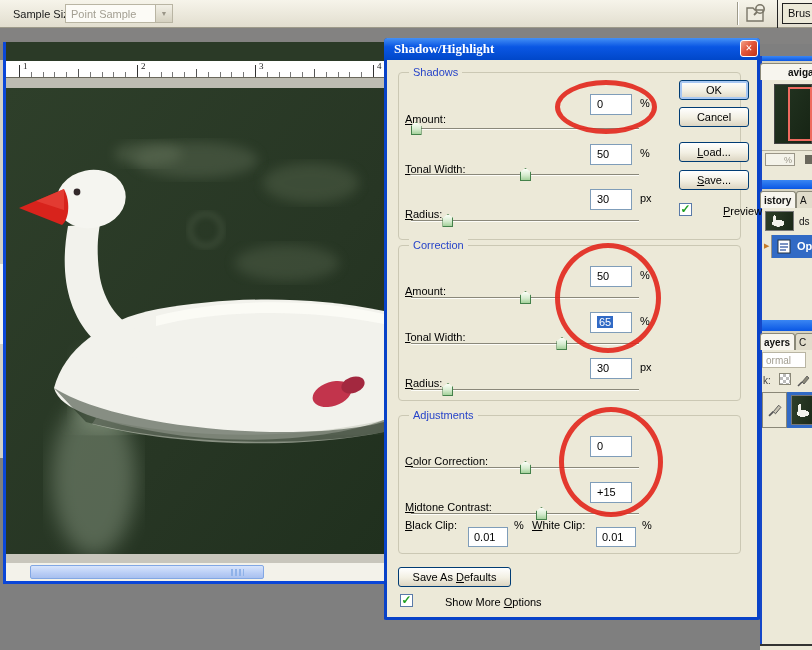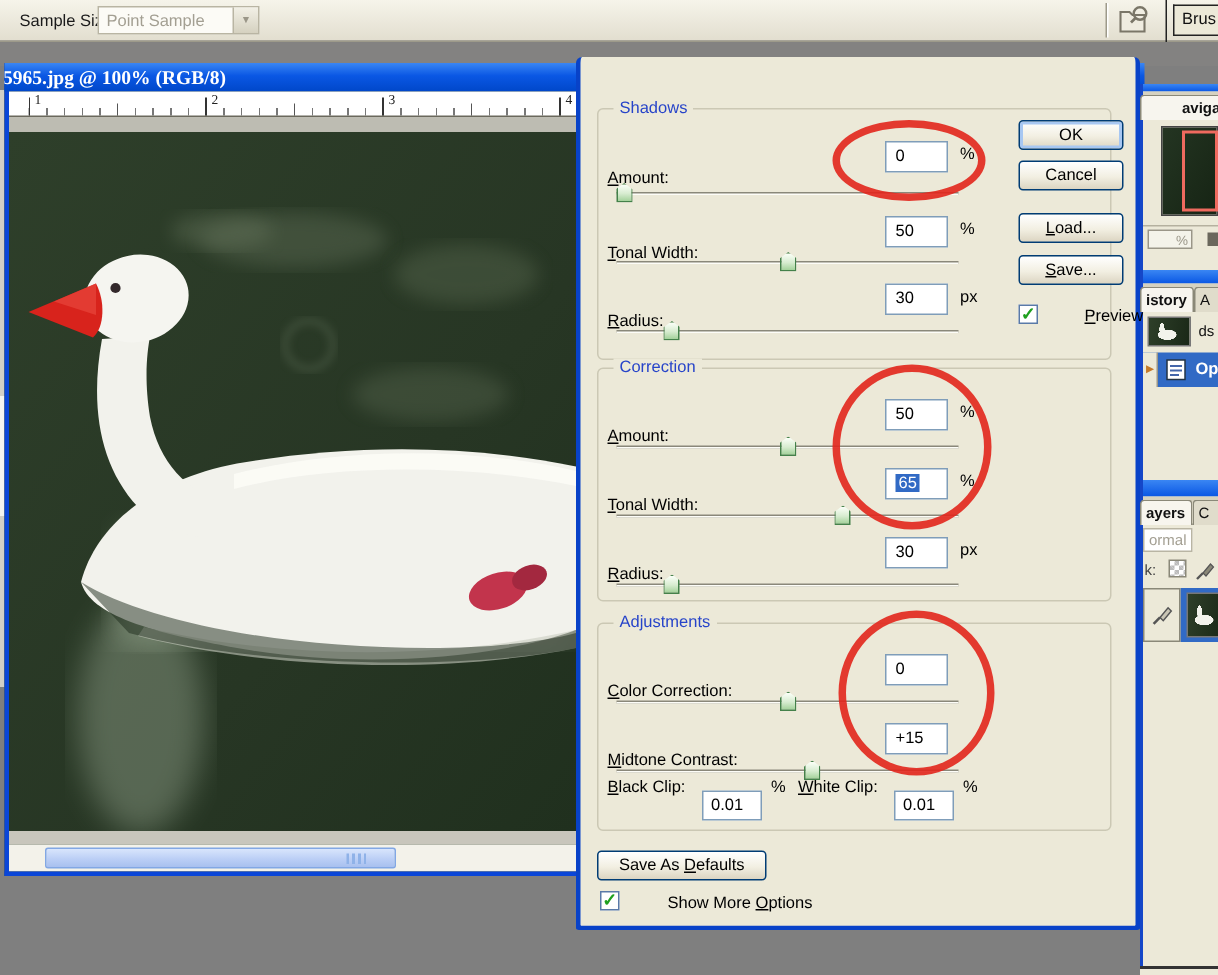--- a/index.html
+++ b/index.html
@@ -110,21 +110,21 @@
   #nav-zoomfield { position:absolute; left:3px; top:2px; width:30px; height:13px; background:#f4f3ea;
     border:1px solid #9a9688; font-size:9px; color:#9a9688; text-align:right; padding:1px 2px 0 0; }
   #nav-slider-icon { position:absolute; right:2px; top:4px; width:7px; height:9px; background:#6a675c; }
   .hist-row { position:relative; height:27px; }
   .hist-row .ht { position:absolute; left:3px; top:3px; width:29px; height:20px; }
   .hist-row .hl { position:absolute; left:37px; top:8px; font-size:10px; color:#111; }
   .hist-row.sel { height:23px; background:#316ac5; }
   .hist-arrow { position:absolute; left:0; top:0; width:10px; height:23px; background:#ece9d8;
     border-right:1px solid #9a9688; color:#c47a2a; font-size:7px; padding:7px 0 0 2px; }
   .hist-row.sel .hl { left:35px; top:5px; color:#fff; font-weight:bold; font-size:11px; }
-  #layers-blend { position:absolute; left:0px; top:2px; width:33px; height:16px; background:#fff;
+  #layers-blend { position:absolute; left:0px; top:2px; width:44px; height:16px; background:#fff;
     border:1px solid #b9b5a3; font-size:10px; color:#a39f92; padding:2px 0 0 3px; }
   #layers-lockrow { position:relative; height:20px; }
   #lock-label { position:absolute; left:1px; top:5px; font-size:10px; color:#444; }
   #lock-checker { position:absolute; left:17px; top:3px; width:12px; height:12px; border:1px solid #8a8878;
     background-image:linear-gradient(45deg,#bbb 25%,transparent 25%,transparent 75%,#bbb 75%),
       linear-gradient(45deg,#bbb 25%,#fff 25%,#fff 75%,#bbb 75%);
     background-size:6px 6px; background-position:0 0,3px 3px; }
   .brush-svg { display:block; }
   #layer-row { position:relative; height:36px; background:#316ac5; margin-top:2px; }
   #layer-brush-box { position:absolute; left:0; top:0; width:25px; height:36px; background:#ece9d8;
@@ -154,21 +154,20 @@
       <circle cx="16" cy="7" r="4.2" fill="none" stroke="#7a7668" stroke-width="1.6"></circle>
       <line x1="13" y1="10" x2="10" y2="13" stroke="#7a7668" stroke-width="1.8"></line>
     </svg>
   </div>
   <div id="palette-well">
     <div id="brushes-tab">Brus</div>
   </div>
 </div>
 
 <div class="abs" id="doc-window">
-  <div id="doc-titlebar">5965.jpg @ 100% (RGB/8)</div>
   <div id="ruler">
     <span style="left:17px">1</span>
     <span style="left:135px">2</span>
     <span style="left:253px">3</span>
     <span style="left:371px">4</span>
   </div>
   <div id="pasteboard-top"></div>
   <div id="canvas">
     <svg width="378" height="466" viewBox="0 0 378 466">
       <defs>
@@ -290,20 +289,24 @@
         <path d="M5,9 L10,3 L12,5 L7,11 Z" fill="#c9c5b4" stroke="#555" stroke-width="0.9"></path>
       </svg>
     </div>
     <div id="layer-thumb" class="mini-thumb"></div>
   </div>
 </div>
 <div class="abs" id="layers-bottom-line"></div>
 <div class="abs" id="layers-below"></div>
 
 <div class="abs" id="dialog">
+  <div id="dlg-titlebar">
+    <span>Shadow/Highlight</span>
+    <div id="dlg-close">×</div>
+  </div>
 
   <div class="group" style="top:34px;height:168px;">
     <span class="gtitle">Shadows</span>
     <span class="rlabel" style="top:24px;"><u>A</u>mount:</span>
     <div class="vbox" style="top:21px;"><span>0</span></div>
     <span class="unit" style="top:24px;">%</span>
     <div class="slider" style="top:49px;">
       <div class="track"></div>
       <div class="thumb" style="left: calc(2% - 5px);"></div>
     </div>

